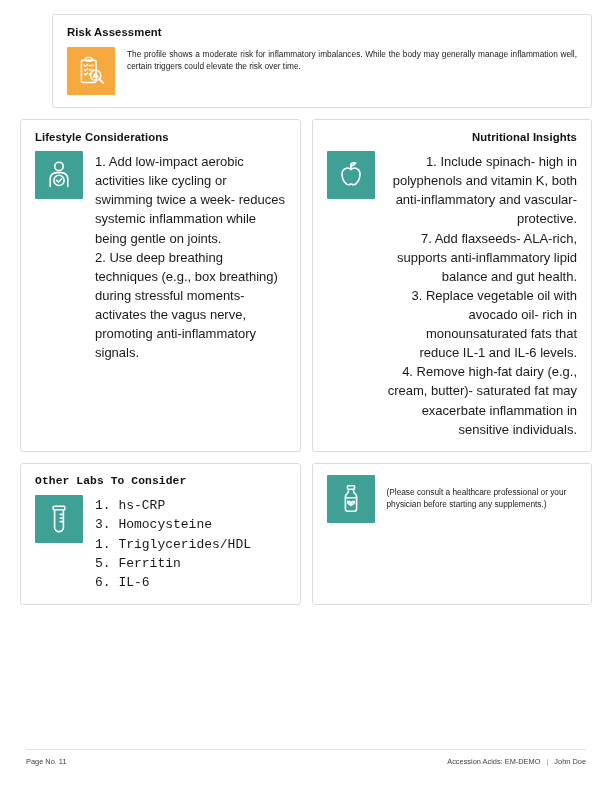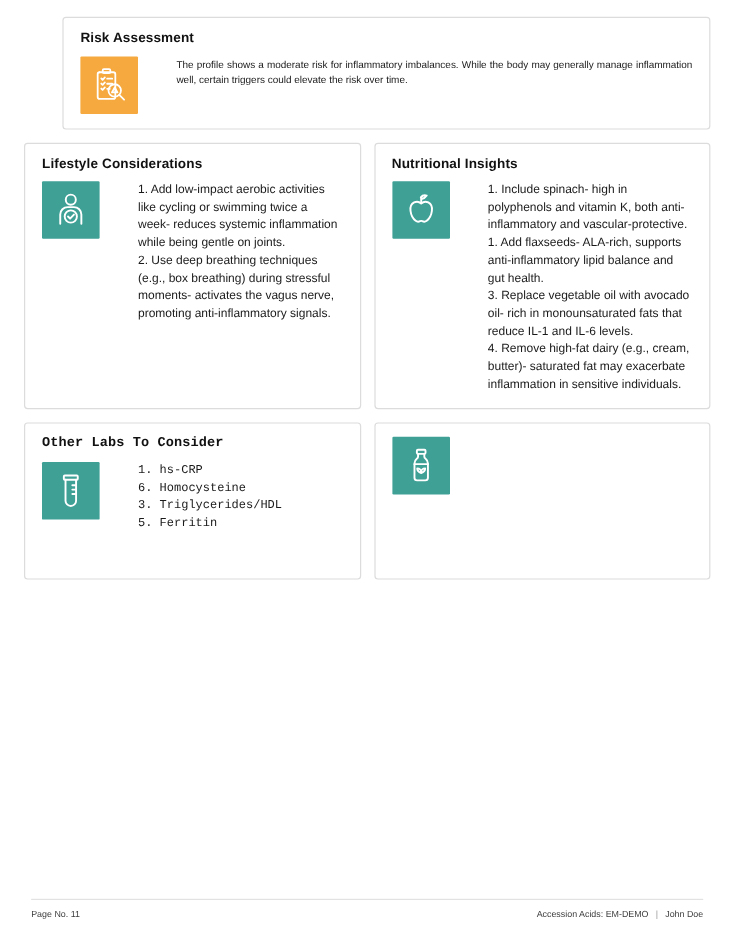--- a/index.html
+++ b/index.html
@@ -59,35 +59,34 @@
     border-radius: 1px;
   }
   .icon-tile.orange { background: #f5a93f; }
   .icon-tile.teal   { background: #3fa096; }
 
   .icon-tile svg { display: block; }
 
   .text-col {
     flex: 1 1 auto;
     min-width: 0;
-    margin-left: 20px;
   }
 
   .para {
     font-size: 8.3px;
     line-height: 1.46;
     color: #1a1a1a;
     margin: 0;
     text-align: justify;
     text-justify: inter-word;
     padding-top: 1px;
   }
 
   .list {
-    font-size: 10px;
+    font-size: 13px;
     line-height: 1.47;
     color: #1a1a1a;
     margin: 0;
     padding-top: 1px;
   }
   .list .li { display: block; }
 
   .note {
     font-size: 8.3px;
     line-height: 1.47;
@@ -99,21 +98,21 @@
   .row-full { margin-bottom: 11px; padding-left: 32px; }
   .row-two {
     display: flex;
     gap: 11px;
     margin-bottom: 11px;
   }
   .row-two > .card { flex: 1 1 0; }
 
   #card-risk        { min-height: 88px; }
   #card-lifestyle   { min-height: 172px; }
-  #card-nutrition   { min-height: 172px; }
+  #card-nutrition   { min-height: 172px; text-align: right; }
   #card-labs        { min-height: 131px; font-family: Liberation Mono, monospace; }
   #card-supplements { min-height: 131px; }
 
   
   .footer {
     position: absolute;
     left: 26px;
     right: 26px;
     bottom: 26px;
     border-top: 1px solid #e2e2e2;
@@ -185,21 +184,21 @@
         <div class="icon-tile teal">
           <svg width="34" height="34" viewBox="0 0 34 34" fill="none" stroke="#ffffff" stroke-width="1.6" stroke-linecap="round" stroke-linejoin="round">
             <path d="M17 11.6c-1.6-1.5-4-1.9-5.9-0.9-2.3 1.2-3.4 4-3 7 .4 3.3 2.3 6.7 4.3 8.3 1.3 1 2.7.8 3.7.3.6-.3 1.2-.3 1.8 0 1 .5 2.4.7 3.7-.3 2-1.6 3.9-5 4.3-8.3.4-3-.7-5.8-3-7-1.9-1-4.3-.6-5.9.9z"></path>
             <path d="M17 11.2V7.6"></path>
             <path d="M17.3 7.8c1.6-.2 3.3-1.2 4.3-2.8-1.9-.5-3.9.1-4.9 1.5"></path>
           </svg>
         </div>
         <div class="text-col">
           <div class="list">
             <span class="li">1. Include spinach- high in polyphenols and vitamin K, both anti-inflammatory and vascular-protective.</span>
-            <span class="li">1. Add flaxseeds- ALA-rich, supports anti-inflammatory lipid balance and gut health.</span>
+            <span class="li">7. Add flaxseeds- ALA-rich, supports anti-inflammatory lipid balance and gut health.</span>
             <span class="li">3. Replace vegetable oil with avocado oil- rich in monounsaturated fats that reduce IL-1 and IL-6 levels.</span>
             <span class="li">4. Remove high-fat dairy (e.g., cream, butter)- saturated fat may exacerbate inflammation in sensitive individuals.</span>
           </div>
         </div>
       </div>
     </div>
 
   </div>
 
   <div class="row-two">
@@ -210,39 +209,41 @@
         <div class="icon-tile teal">
           <svg width="34" height="34" viewBox="0 0 34 34" fill="none" stroke="#ffffff" stroke-width="1.6" stroke-linecap="round" stroke-linejoin="round">
             <rect x="11.2" y="4.2" width="11.6" height="3.6" rx="0.8"></rect>
             <path d="M12.6 7.8v17.4a4.4 4.4 0 0 0 4.4 4.4h0a4.4 4.4 0 0 0 4.4-4.4V7.8"></path>
             <path d="M21.4 12.4h-3.1M21.4 16h-3.1M21.4 19.6h-3.1"></path>
           </svg>
         </div>
         <div class="text-col">
           <div class="list">
             <span class="li">1. hs-CRP</span>
-            <span class="li">6. Homocysteine</span>
-            <span class="li">3. Triglycerides/HDL</span>
+            <span class="li">3. Homocysteine</span>
+            <span class="li">1. Triglycerides/HDL</span>
             <span class="li">5. Ferritin</span>
+            <span class="li">6. IL-6</span>
           </div>
         </div>
       </div>
     </div>
 
     <div class="card" id="card-supplements">
       <div class="card-body">
         <div class="icon-tile teal">
           <svg width="34" height="34" viewBox="0 0 34 34" fill="none" stroke="#ffffff" stroke-width="1.6" stroke-linecap="round" stroke-linejoin="round">
             <rect x="13.4" y="3.8" width="7.2" height="3.4" rx="0.9"></rect>
             <path d="M14.4 7.2v2.2c0 .7-.3 1.3-.9 1.7-1.3 1-2.1 2.5-2.1 4.2v11.8a2.2 2.2 0 0 0 2.2 2.2h6.8a2.2 2.2 0 0 0 2.2-2.2V15.3c0-1.7-.8-3.2-2.1-4.2-.6-.4-.9-1-.9-1.7V7.2"></path>
             <path d="M11.4 15.8h11.2"></path>
             <path d="M17 23.2c-1.8-.5-3.3-2-3.3-3.9 1.9 0 3.3 1.4 3.3 3.1 0-1.7 1.4-3.1 3.3-3.1 0 1.9-1.5 3.4-3.3 3.9z"></path>
           </svg>
         </div>
         <div class="text-col">
+          <div class="note">(Please consult a healthcare professional or your physician before starting any supplements.)</div>
         </div>
       </div>
     </div>
 
   </div>
 
   <div class="footer">
     <span>Page No. 11</span>
     <span class="footer-right">
       <span>Accession Acids: EM-DEMO</span>

